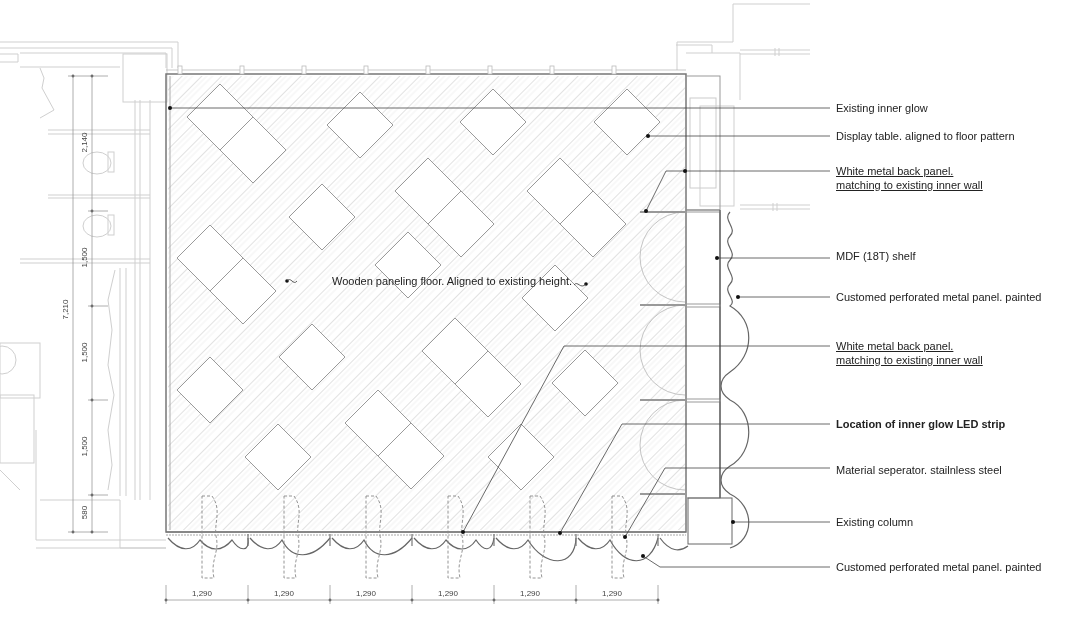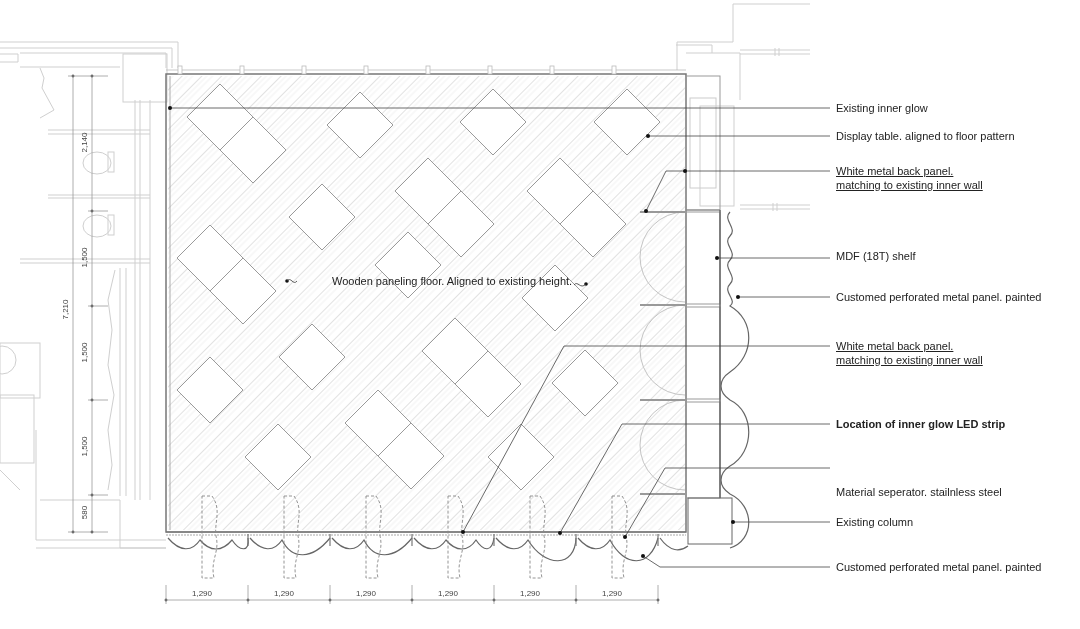--- a/index.html
+++ b/index.html
@@ -258,21 +258,21 @@
 <div class="label" style="left:836px; top:290px;">
   <span>Customed perforated metal panel. painted</span>
 </div>
 <div class="label" style="left:836px; top:339px;">
   <span class="l2">White metal back panel.</span>
   <span class="l2">matching to existing inner wall</span>
 </div>
 <div class="label" style="left:836px; top:417px;font-weight:bold;">
   <span>Location of inner glow LED strip</span>
 </div>
-<div class="label" style="left:836px; top:485px;">
+<div class="label" style="left:836px; top:463px;">
   <span>Material seperator. stailnless steel</span>
 </div>
 <div class="label" style="left:836px; top:515px;">
   <span>Existing column</span>
 </div>
 <div class="label" style="left:836px; top:560px;">
   <span>Customed perforated metal panel. painted</span>
 </div>
 
 <div class="note" style="left:300px; top:274px;margin-left:32px;">

